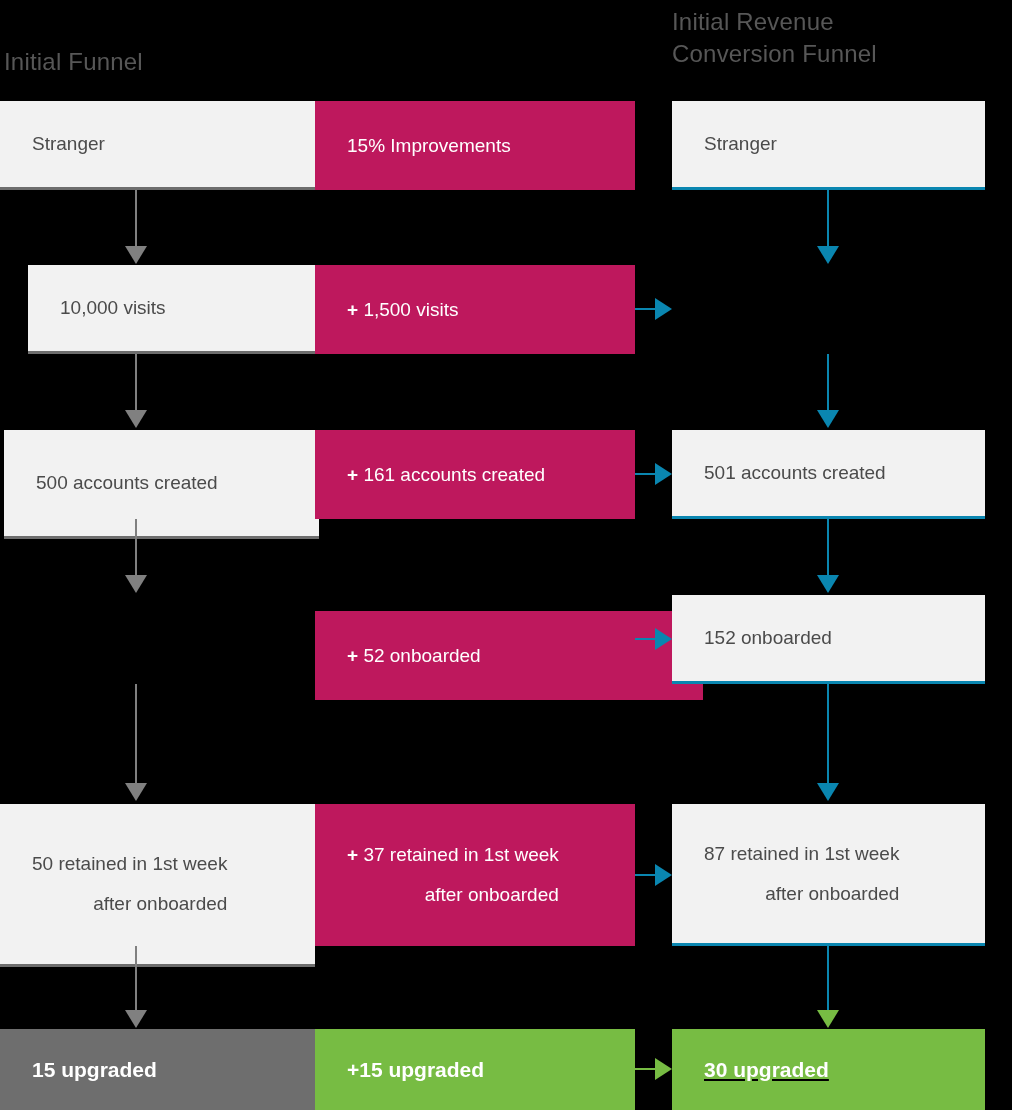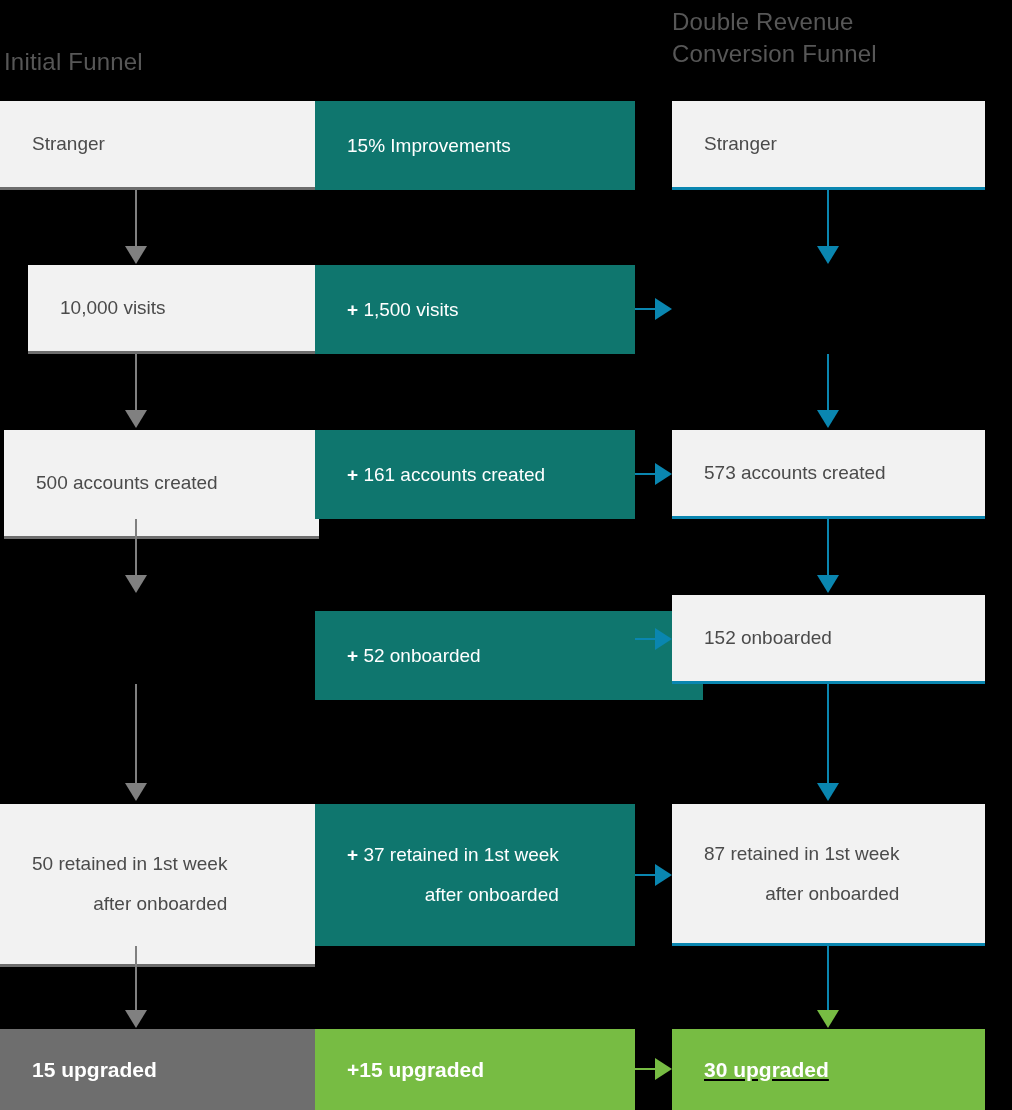--- a/index.html
+++ b/index.html
@@ -23,21 +23,21 @@
     position:absolute;box-sizing:border-box;display:flex;align-items:center;
   }
   .box .txt{
     font-size:19px;line-height:40px;white-space:pre-line;
   }
   .box.pad{padding-left:32px;padding-right:14px;text-align:right;}
 
   .box.gray{background:#f2f2f2;border-bottom:3px solid #6e6e6e;}
   .box.gray .txt{color:#4b4b4b;}
 
-  .box.teal{background:#0f766e;}
+  .box.teal{background:#be185d;}
   .box.teal .txt{color:#ffffff;}
   .box.teal .plus{font-weight:bold;}
 
   .box.light{background:#f2f2f2;border-bottom:3px solid #0a86b0;}
   .box.light .txt{color:#4b4b4b;}
 
   .box.darkgray{background:#6e6e6e;}
   .box.darkgray .txt{color:#ffffff;font-weight:bold;font-size:21px;}
 
   .box.green{background:#77bc43;}
@@ -60,21 +60,21 @@
   .hline.green{background:#77bc43;}
   .hhead.green{border-left:17px solid #77bc43;}
 </style>
 </head>
 <body>
 
 <div class="stage">
 
   <div class="col-title" id="title-left">Initial Funnel</div>
 
-  <div class="col-title" id="title-right">Double Revenue
+  <div class="col-title" id="title-right">Initial Revenue
 Conversion Funnel</div>
 
   <div class="box gray pad" style="left:0px;top:101px;width:315px;height:89px;">
     <span class="txt">Stranger</span>
   </div>
 
   <div class="box teal pad" style="left:315px;top:101px;width:320px;height:89px;">
     <span class="txt"><span class="plus"></span><span>15% Improvements</span></span>
   </div>
 
@@ -108,21 +108,21 @@
 
   <div class="box gray pad" style="left:4px;top:430px;width:315px;height:109px;">
     <span class="txt">500 accounts created</span>
   </div>
 
   <div class="box teal pad" style="left:315px;top:430px;width:320px;height:89px;">
     <span class="txt"><span class="plus">+</span><span> 161 accounts created</span></span>
   </div>
 
   <div class="box light pad" style="left:672px;top:430px;width:313px;height:89px;">
-    <span class="txt">573 accounts created</span>
+    <span class="txt">501 accounts created</span>
   </div>
 
   <div class="hline teal" style="left:635px;top:473px;width:23px;"></div>
   <div class="hhead teal" style="left:655px;top:463px;"></div>
 
   <div class="vline gray" style="left:135px;top:519px;height:57px;"></div>
   <div class="vhead gray" style="left:125px;top:575px;"></div>
 
   <div class="vline teal" style="left:827px;top:519px;height:57px;"></div>
   <div class="vhead teal" style="left:817px;top:575px;"></div>

